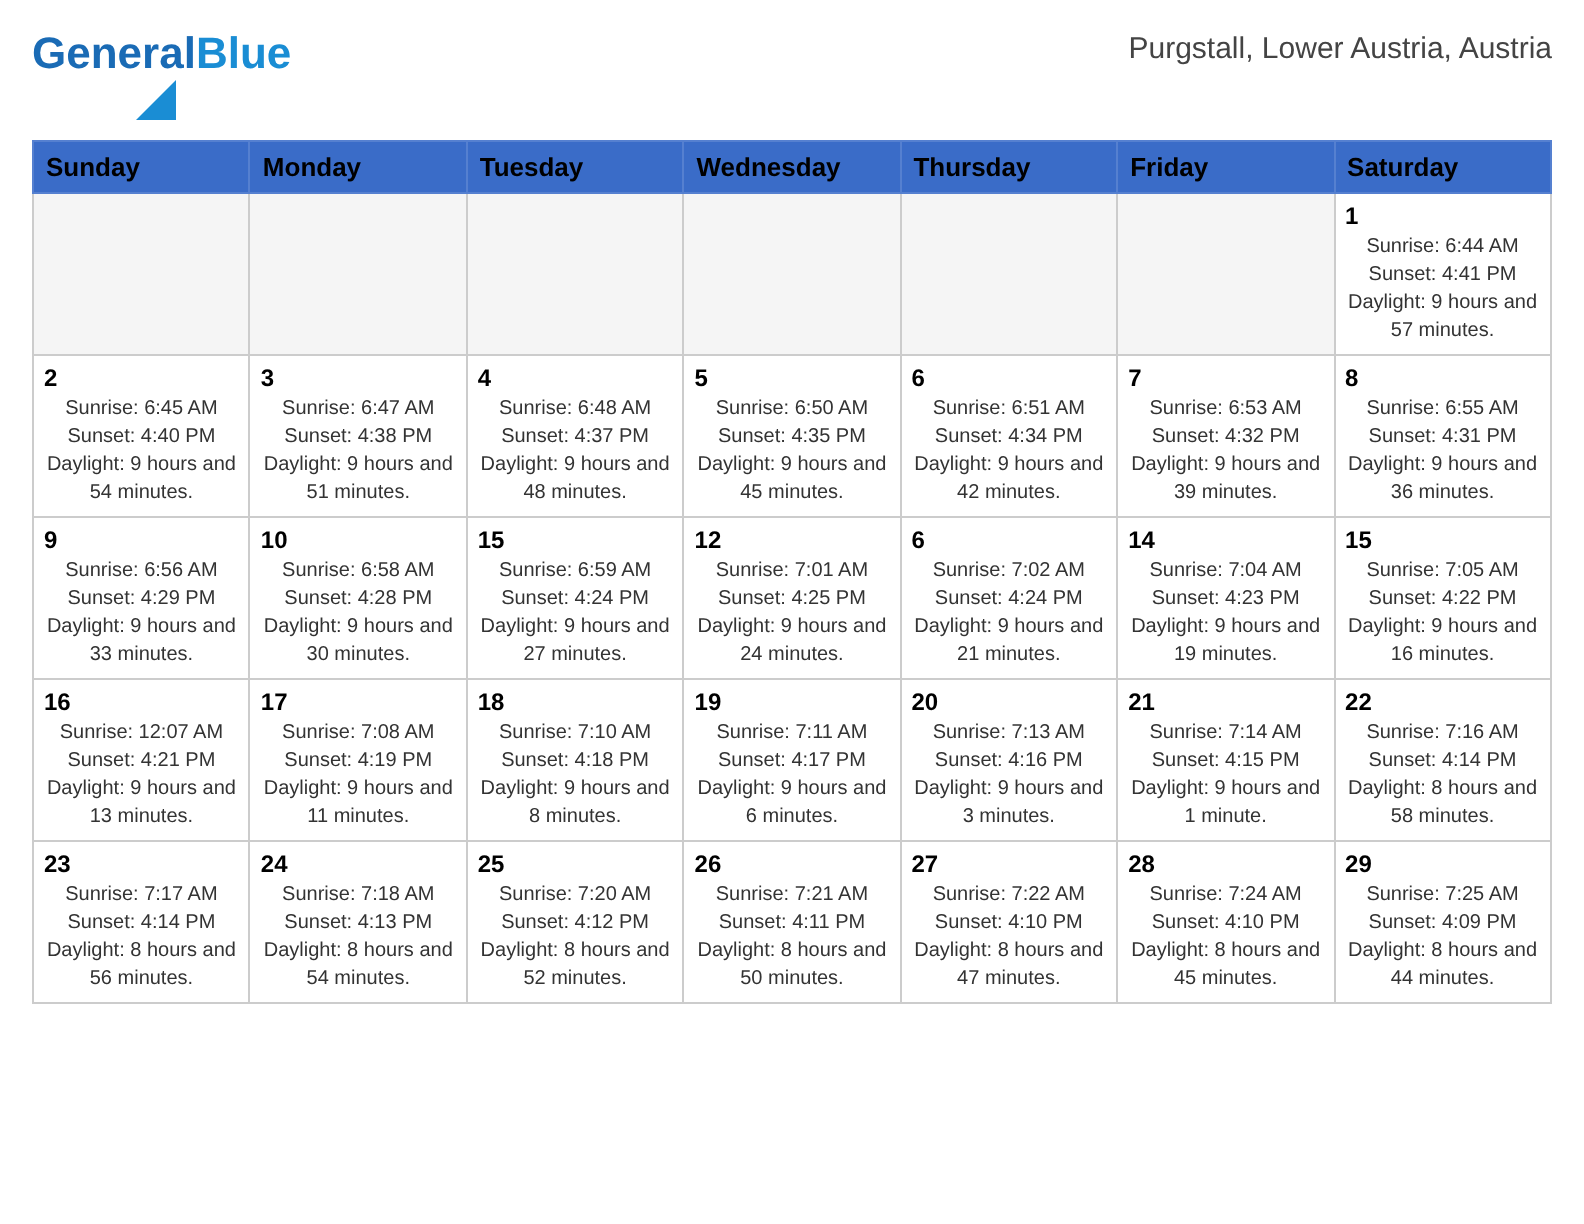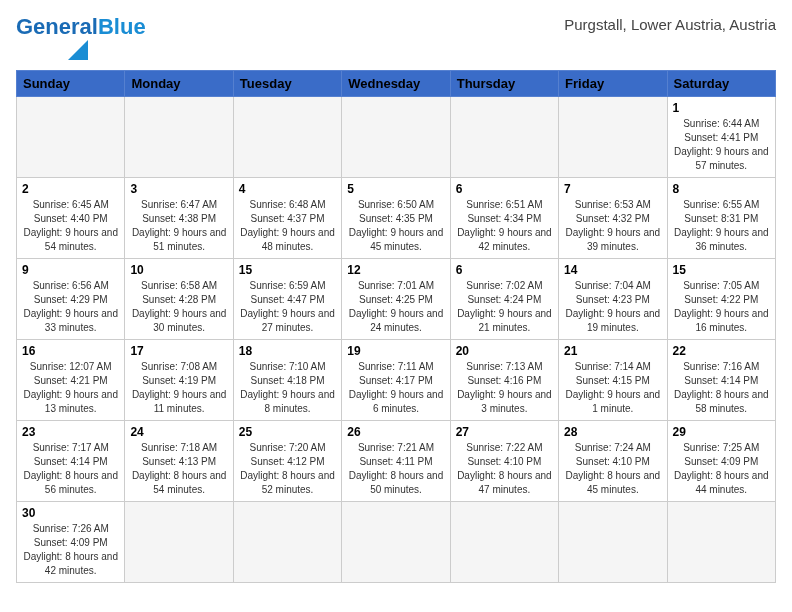--- a/index.html
+++ b/index.html
@@ -157,41 +157,41 @@
         </td>
         <td>
           <span class="day-number">7</span>
           <div class="day-info">Sunrise: 6:53 AM
 Sunset: 4:32 PM
 Daylight: 9 hours and 39 minutes.</div>
         </td>
         <td>
           <span class="day-number">8</span>
           <div class="day-info">Sunrise: 6:55 AM
-Sunset: 8:31 PM
+Sunset: 4:31 PM
 Daylight: 9 hours and 36 minutes.</div>
         </td>
       </tr>
       <tr>
         <td>
           <span class="day-number">9</span>
           <div class="day-info">Sunrise: 6:56 AM
 Sunset: 4:29 PM
 Daylight: 9 hours and 33 minutes.</div>
         </td>
         <td>
           <span class="day-number">10</span>
           <div class="day-info">Sunrise: 6:58 AM
 Sunset: 4:28 PM
 Daylight: 9 hours and 30 minutes.</div>
         </td>
         <td>
           <span class="day-number">15</span>
           <div class="day-info">Sunrise: 6:59 AM
-Sunset: 4:47 PM
+Sunset: 4:24 PM
 Daylight: 9 hours and 27 minutes.</div>
         </td>
         <td>
           <span class="day-number">12</span>
           <div class="day-info">Sunrise: 7:01 AM
 Sunset: 4:25 PM
 Daylight: 9 hours and 24 minutes.</div>
         </td>
         <td>
           <span class="day-number">6</span>
@@ -293,28 +293,14 @@
 Sunset: 4:10 PM
 Daylight: 8 hours and 45 minutes.</div>
         </td>
         <td>
           <span class="day-number">29</span>
           <div class="day-info">Sunrise: 7:25 AM
 Sunset: 4:09 PM
 Daylight: 8 hours and 44 minutes.</div>
         </td>
       </tr>
-      <tr>
-        <td>
-          <span class="day-number">30</span>
-          <div class="day-info">Sunrise: 7:26 AM
-Sunset: 4:09 PM
-Daylight: 8 hours and 42 minutes.</div>
-        </td>
-        <td class="empty"></td>
-        <td class="empty"></td>
-        <td class="empty"></td>
-        <td class="empty"></td>
-        <td class="empty"></td>
-        <td class="empty"></td>
-      </tr>
     </tbody>
 </table>
 
 </body></html>

